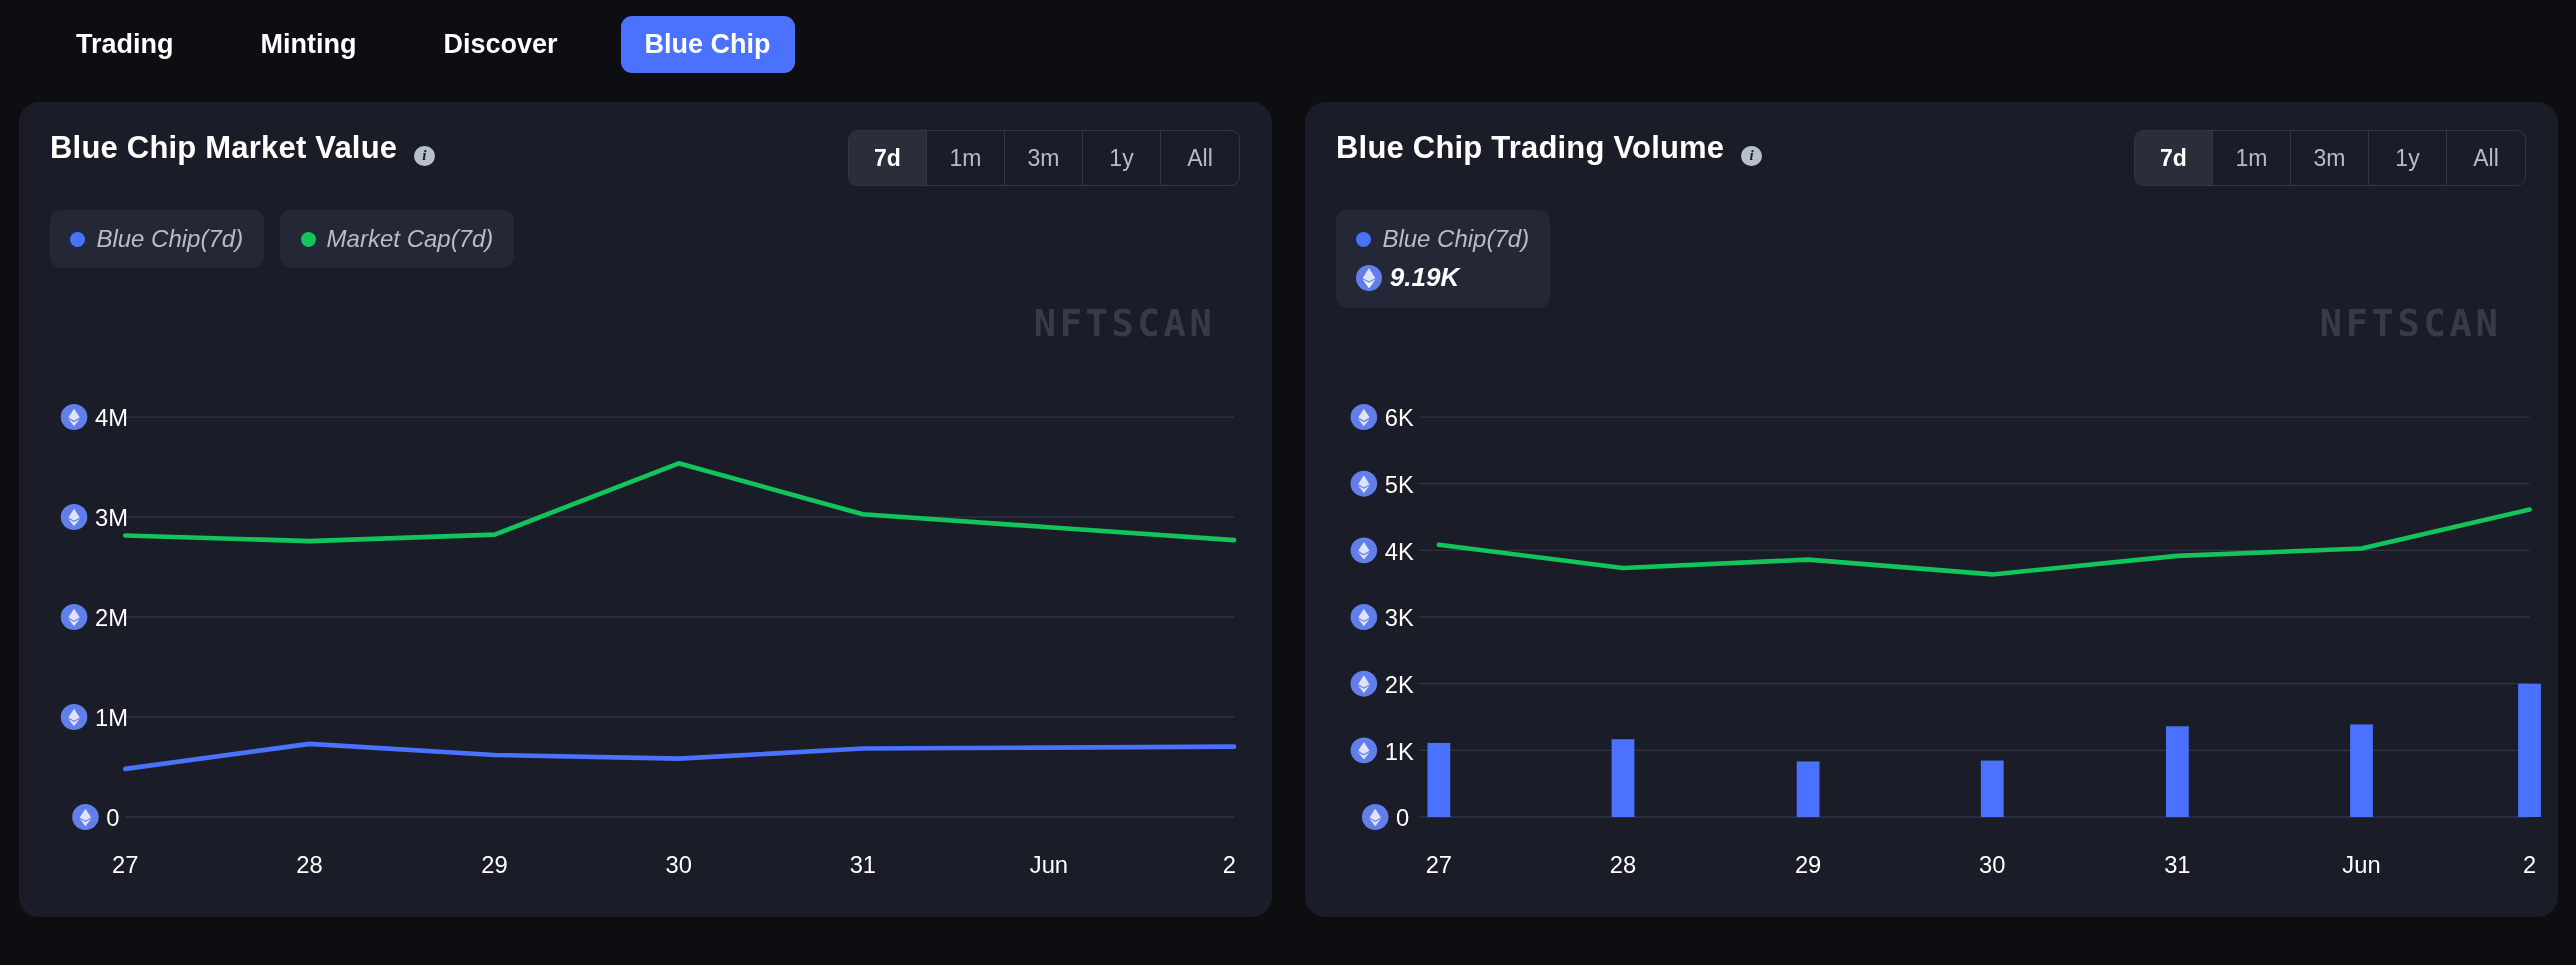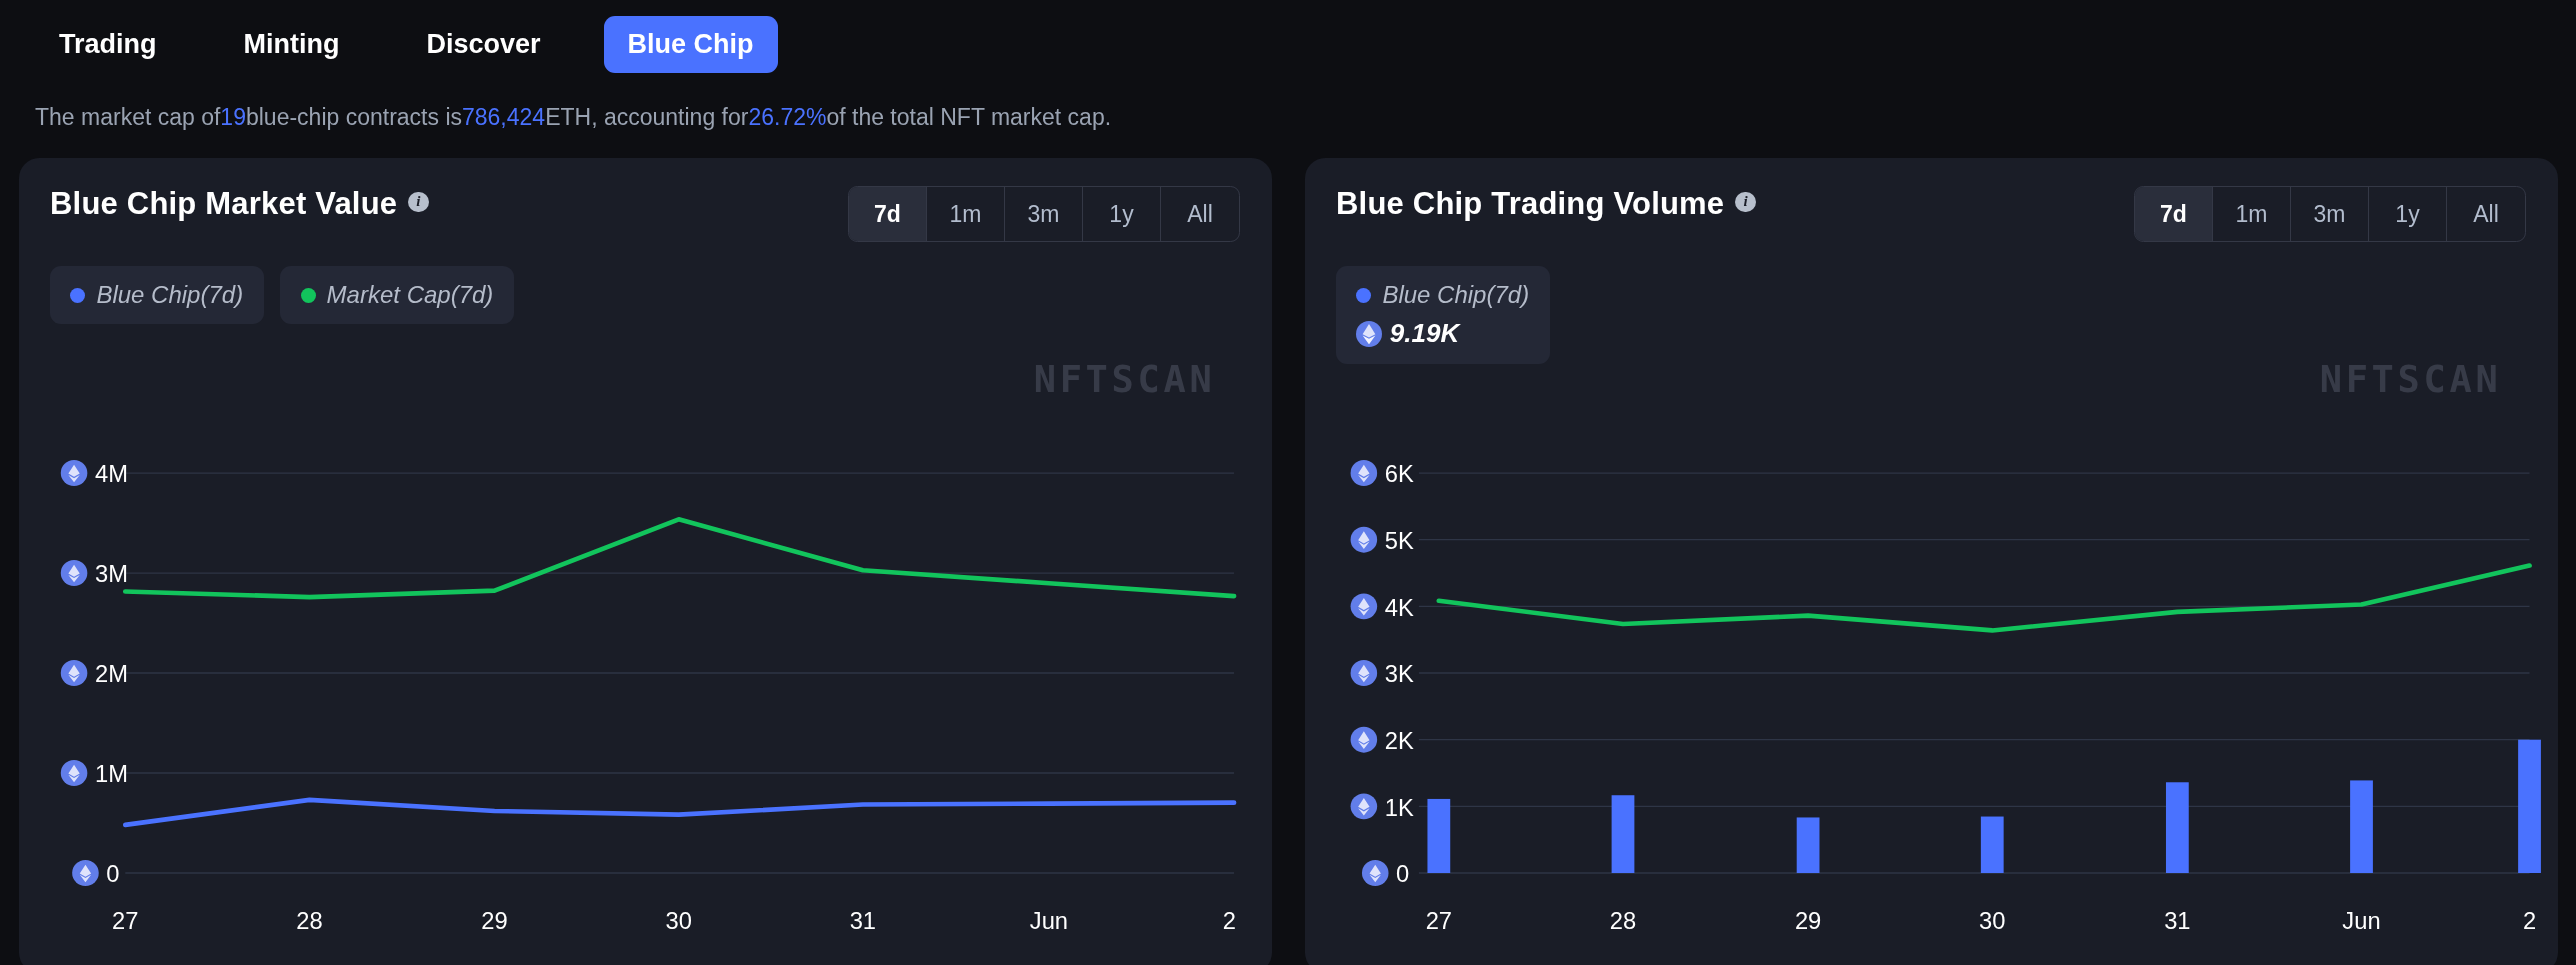--- a/index.html
+++ b/index.html
@@ -7,21 +7,21 @@
     width: 2576px; height: 966px;
     background: #0d0e12;
     font-family: "Liberation Sans", sans-serif;
     overflow: hidden;
   }
   .page { width: 2576px; height: 966px; position: relative; }
 
   
   .nav {
     display: flex; align-items: center;
-    padding: 0 35px; height: 89px; gap: 0;
+    padding: 0 52px; height: 89px; gap: 0;
   }
   .nav-item {
     color: #ffffff;
     font-size: 27px; font-weight: bold;
     padding: 13px 24px;
     border-radius: 11px;
     white-space: nowrap;
     cursor: pointer;
     margin-right: 39px;
   }
@@ -47,21 +47,21 @@
     flex: 1 1 0;
     background: #1a1d27;
     border-radius: 20.4px;
     height: 815px;
     position: relative;
     padding: 28px 31.5px 0 31.5px;
     overflow: hidden;
   }
 
   .card-top { display: flex; align-items: flex-start; justify-content: space-between; }
-  .card-title-wrap { display: flex; align-items: flex-start; gap: 11px; }
+  .card-title-wrap { display: flex; align-items: flex-end; gap: 17px; }
   .card-title { color: #fff; font-size: 31px; font-weight: bold; letter-spacing: 0.2px; }
   .info-icon {
     width: 20.4px; height: 20.4px; border-radius: 50%;
     background: #b7bfcc; color: #1a1d27;
     font-size: 15px; font-weight: bold; font-style: italic;
     display: flex; align-items: center; justify-content: center;
     font-family: "Liberation Serif", serif;
     margin-top: 5.6px;
   }
 
@@ -120,29 +120,20 @@
 
 <div class="page">
 
   <div class="nav">
     <div class="nav-item">Trading</div>
     <div class="nav-item">Minting</div>
     <div class="nav-item">Discover</div>
     <div class="nav-item active">Blue Chip</div>
   </div>
 
-  <div class="summary">
-    <span>The market cap of </span>
-      <span class="hl">19</span>
-      <span> blue-chip contracts is </span>
-      <span class="hl">786,424</span>
-      <span> ETH, accounting for </span>
-      <span class="hl">26.72%</span>
-      <span> of the total NFT market cap.</span>
-  </div>
 
   <div class="cards">
 
     <div class="card">
       <div class="card-top">
         <div class="card-title-wrap">
           <span class="card-title">Blue Chip Market Value</span>
           <span class="info-icon">i</span>
         </div>
         <div class="range">

